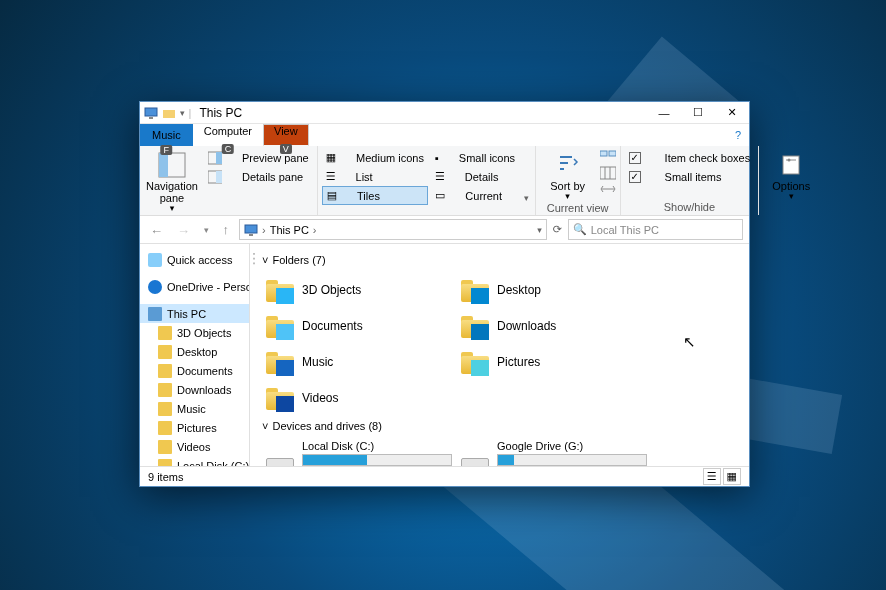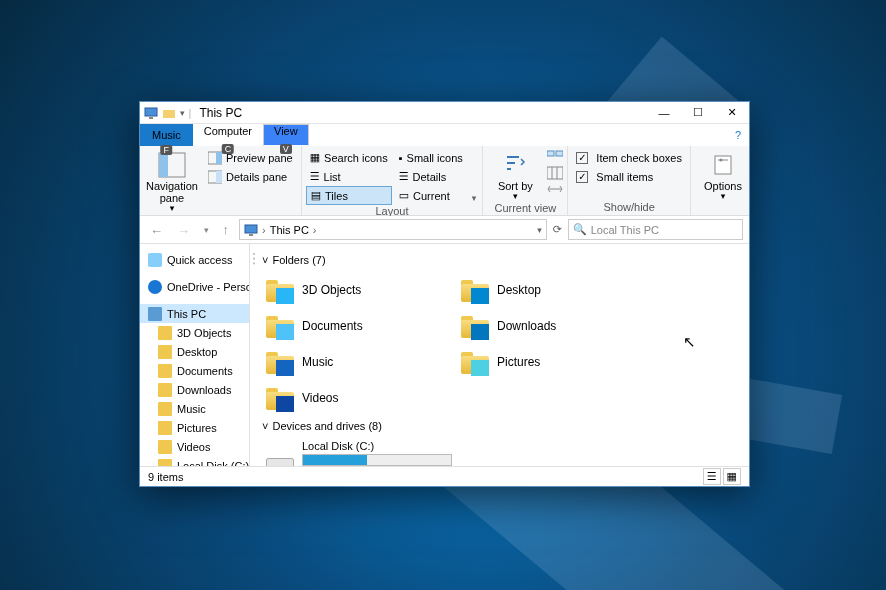--- a/index.html
+++ b/index.html
@@ -12,28 +12,28 @@
 .titlebar{height:22px;display:flex;align-items:center;background:#fff;border-bottom:1px solid #e5e5e5}
 .qat{display:flex;align-items:center;padding-left:4px;gap:4px}
 .icon{display:inline-flex;align-items:center;justify-content:center}
 .title-text{margin-left:8px;font-size:12px}
 .winctrls{margin-left:auto;display:flex}
 .winbtn{width:34px;height:22px;display:flex;align-items:center;justify-content:center;font-size:11px}
 .ribbon-tabs{height:22px;display:flex;align-items:stretch;background:#fff;font-size:12px}
 .ftab{background:#1979ca;color:#fff;padding:0 12px;display:flex;align-items:center;position:relative}
 .kt{position:absolute;background:#555;color:#fff;font-size:9px;padding:0 3px;border-radius:2px}
 .rtab{padding:0 10px;display:flex;position:relative;border:1px solid transparent}
-.rtab.active{border:1px solid #ccc;border-bottom-color:#f5f6f7;background:#3b82f6}
+.rtab.active{border:1px solid #ccc;border-bottom-color:#f5f6f7;background:#c2410c}
 .ribbon{height:70px;background:#f5f6f7;border-bottom:1px solid #ddd;display:flex}
 .rgroup{border-right:1px solid #e0e0e0;display:flex;flex-direction:column;padding:2px 4px 0}
 .rgroup-body{flex:1;display:flex;align-items:flex-start;gap:4px}
 .rgroup-label{text-align:center;font-size:11px;color:#555;padding-bottom:2px}
 .bigbtn{display:flex;flex-direction:column;align-items:center;width:56px;padding-top:2px;text-align:center;line-height:1.1;font-size:11px}
 .bigbtn .icon{width:30px;height:30px}
-.smallrow{display:flex;align-items:center;gap:4px;height:19px;padding:0 4px;font-size:11px;white-space:nowrap}
+.smallrow{display:flex;align-items:center;gap:20px;height:19px;padding:0 4px;font-size:11px;white-space:nowrap}
 .smallrow.sel{background:#cce4f7;border:1px solid #6aa6d8}
 .layout-grid{display:flex;gap:3px}
 .lcol{display:flex;flex-direction:column}
 .chk{width:12px;height:12px;border:1px solid #666;display:inline-flex;align-items:center;justify-content:center;font-size:10px;margin-right:4px}
 .addr{height:28px;display:flex;align-items:center;border-bottom:1px solid #e0e0e0;padding:0 6px;gap:6px;background:#fff}
 .navarrow{color:#888;font-size:13px;padding:0 4px}
 .addrbox{flex:1;display:flex;align-items:center;border:1px solid #ccc;height:21px;padding:0 4px;gap:4px}
 .searchbox{width:175px;border:1px solid #ccc;height:21px;display:flex;align-items:center;padding:0 4px;color:#777}
 .body{flex:1;display:flex;min-height:0}
 .tree{width:110px;border-right:1px solid #e0e0e0;overflow:auto;padding:6px 0;background:#fff}
@@ -154,21 +154,21 @@
       </div>
       <div class="rgroup-label">Panes</div>
     </div>
 
     <div class="rgroup">
       <div class="rgroup-body">
         <div class="layout-grid">
           <div class="lcol">
             <div class="smallrow">
                 <span class="icon">▦</span>
-                <span>Search icons</span>
+                <span>Medium icons</span>
               </div>
             <div class="smallrow">
                 <span class="icon">☰</span>
                 <span>List</span>
               </div>
             <div class="smallrow sel">
                 <span class="icon">▤</span>
                 <span>Tiles</span>
               </div>
           </div>
@@ -184,21 +184,20 @@
             <div class="smallrow">
                 <span class="icon">▭</span>
                 <span>Current</span>
               </div>
           </div>
           <div class="lcol" style="justify-content:flex-end">
               <span style="font-size:9px;color:#666;padding:2px">▾</span>
             </div>
         </div>
       </div>
-      <div class="rgroup-label">Layout</div>
     </div>
 
     <div class="rgroup">
       <div class="rgroup-body">
         <div class="bigbtn">
           <span class="icon">
               <svg width="24" height="24">
                 <path d="M4 4h12M4 10h8M4 16h4" stroke="#3a7ab8" stroke-width="2"></path>
                 <path d="M18 6l3 3-3 3" stroke="#3a7ab8" fill="none" stroke-width="1.5"></path>
               </svg>
@@ -410,20 +409,31 @@
             <div class="ticon dico">
               <div></div>
             </div>
             <div class="dinfo">
               <div>Local Disk (C:)</div>
               <div class="dbar">
                 <div style="width:43%"></div>
               </div>
             </div>
           </div>
+          <div class="drive">
+            <div class="ticon dico">
+              <div></div>
+            </div>
+            <div class="dinfo">
+              <div>Google Drive (G:)</div>
+              <div class="dbar">
+                <div style="width:11%"></div>
+              </div>
+            </div>
+          </div>
         </div>
     </div>
   </div>
 
   <div class="status">
     <span>9 items</span>
     <div class="vbtns">
       <span style="border:1px solid #ccc;padding:1px 3px">☰</span>
       <span style="border:1px solid #ccc;padding:1px 3px">▦</span>
     </div>

